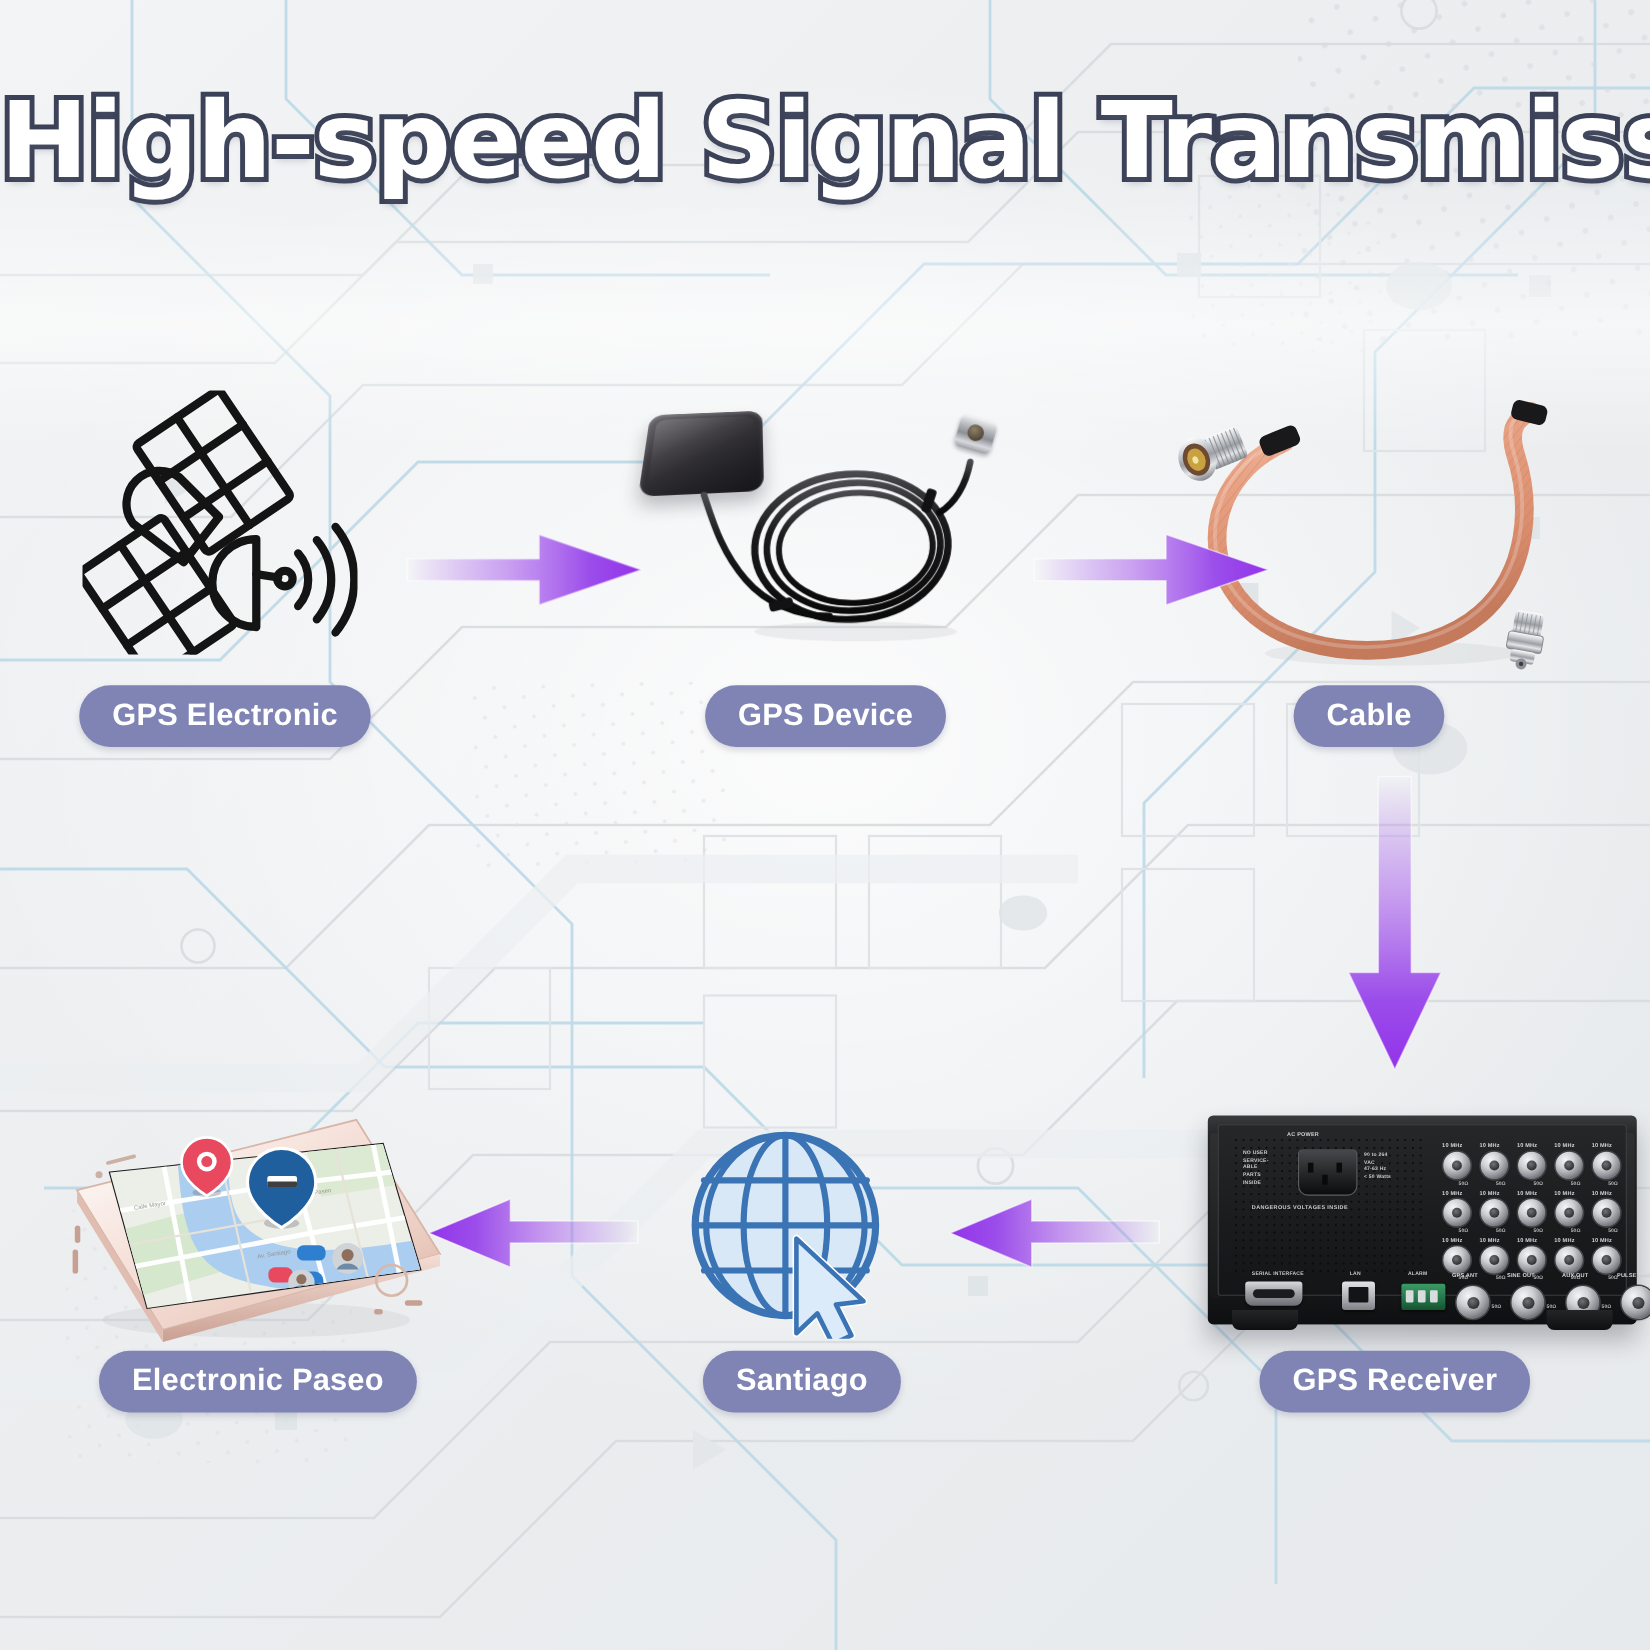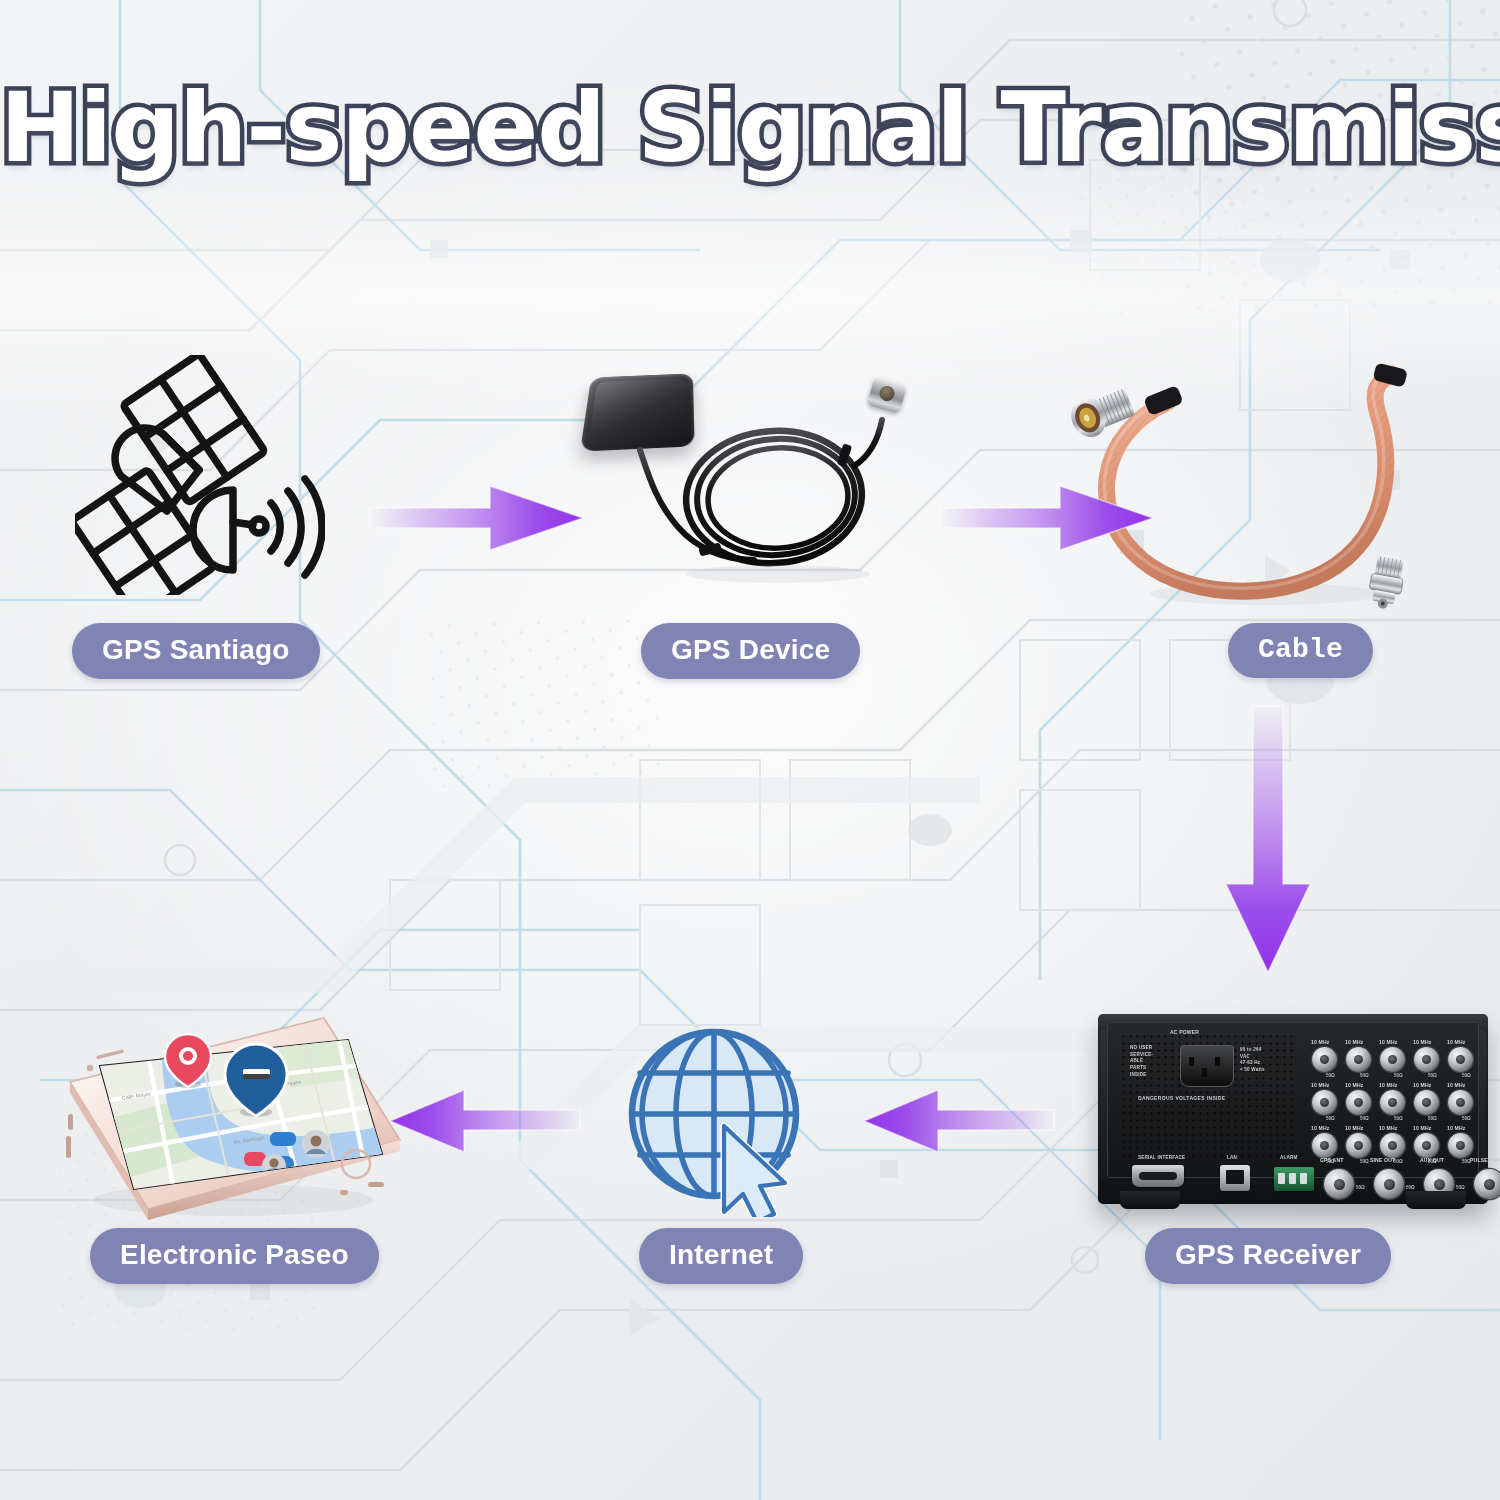--- a/index.html
+++ b/index.html
@@ -282,21 +282,21 @@
       <path d="M118 175 a40 40 0 0 1 40 -40 l0 80 a40 40 0 0 1 -40 -40 z"></path>
       <line x1="158" y1="167" x2="178" y2="170"></line>
       <circle cx="184" cy="171" r="7"></circle>
 
       <path d="M196 148 a36 36 0 0 1 0 48"></path>
       <path d="M213 136 a56 56 0 0 1 0 72"></path>
       <path d="M230 124 a76 76 0 0 1 0 96"></path>
     </g>
   </svg>
 </div>
-<div class="pill" style="left:72px;top:623px;">GPS Santiago</div>
+<div class="pill" style="left:72px;top:623px;">GPS Electronic</div>
 
 <div class="arrow" style="left:370px;top:483px;width:215px;height:70px;">
   <svg viewBox="0 0 215 70" xmlns="http://www.w3.org/2000/svg">
     <defs>
         <linearGradient id="gR1" x1="0" y1="0" x2="1" y2="0">
       <stop offset="0%" stop-color="#9b4dea" stop-opacity="0"></stop>
       <stop offset="42%" stop-color="#a85cec" stop-opacity=".55"></stop>
       <stop offset="78%" stop-color="#9b4dea" stop-opacity="1"></stop>
       <stop offset="100%" stop-color="#9333ea" stop-opacity="1"></stop>
     </linearGradient>
@@ -418,21 +418,21 @@
         <line x1="-10" y1="-16" x2="-10" y2="2"></line>
           <line x1="-6" y1="-16" x2="-6" y2="2"></line>
         <line x1="-2" y1="-16" x2="-2" y2="2"></line>
           <line x1="2" y1="-16" x2="2" y2="2"></line>
         <line x1="6" y1="-16" x2="6" y2="2"></line>
           <line x1="10" y1="-16" x2="10" y2="2"></line>
       </g>
     </g>
   </svg>
 </div>
-<div class="pill" style="left:1228px;top:623px;font-family:Liberation Mono, monospace;">Cable</div>
+<div class="pill" style="left:1176px;top:623px;">Cable</div>
 
 <div class="arrow" style="left:1222px;top:706px;width:92px;height:268px;">
   <svg viewBox="0 0 92 268" xmlns="http://www.w3.org/2000/svg">
     <defs>
         <linearGradient id="gD1" x1="0" y1="0" x2="0" y2="1">
       <stop offset="0%" stop-color="#9b4dea" stop-opacity="0"></stop>
       <stop offset="40%" stop-color="#a85cec" stop-opacity=".55"></stop>
       <stop offset="76%" stop-color="#9b4dea" stop-opacity="1"></stop>
       <stop offset="100%" stop-color="#9333ea" stop-opacity="1"></stop>
     </linearGradient>
@@ -564,21 +564,21 @@
         <line x1="102" y1="10" x2="102" y2="174"></line>
       </g>
     </g>
 
     <g transform="translate(112,104)">
       <path d="M0 0 L0 86 L19 68 L33 96 L50 88 L36 60 L61 57 Z" fill="#dcebf9" stroke="#ffffff" stroke-width="7" stroke-linejoin="round"></path>
       <path d="M0 0 L0 86 L19 68 L33 96 L50 88 L36 60 L61 57 Z" fill="#dcebf9" stroke="#3a74b4" stroke-width="4.2" stroke-linejoin="round"></path>
     </g>
   </svg>
 </div>
-<div class="pill" style="left:639px;top:1228px;">Internet</div>
+<div class="pill" style="left:639px;top:1228px;">Santiago</div>
 
 <div class="arrow" style="left:388px;top:1088px;width:192px;height:66px;">
   <svg viewBox="0 0 192 66" xmlns="http://www.w3.org/2000/svg">
     <defs>
         <linearGradient id="gL2" x1="1" y1="0" x2="0" y2="0">
       <stop offset="0%" stop-color="#9b4dea" stop-opacity="0"></stop>
       <stop offset="42%" stop-color="#a85cec" stop-opacity=".55"></stop>
       <stop offset="78%" stop-color="#9b4dea" stop-opacity="1"></stop>
       <stop offset="100%" stop-color="#9333ea" stop-opacity="1"></stop>
     </linearGradient>

